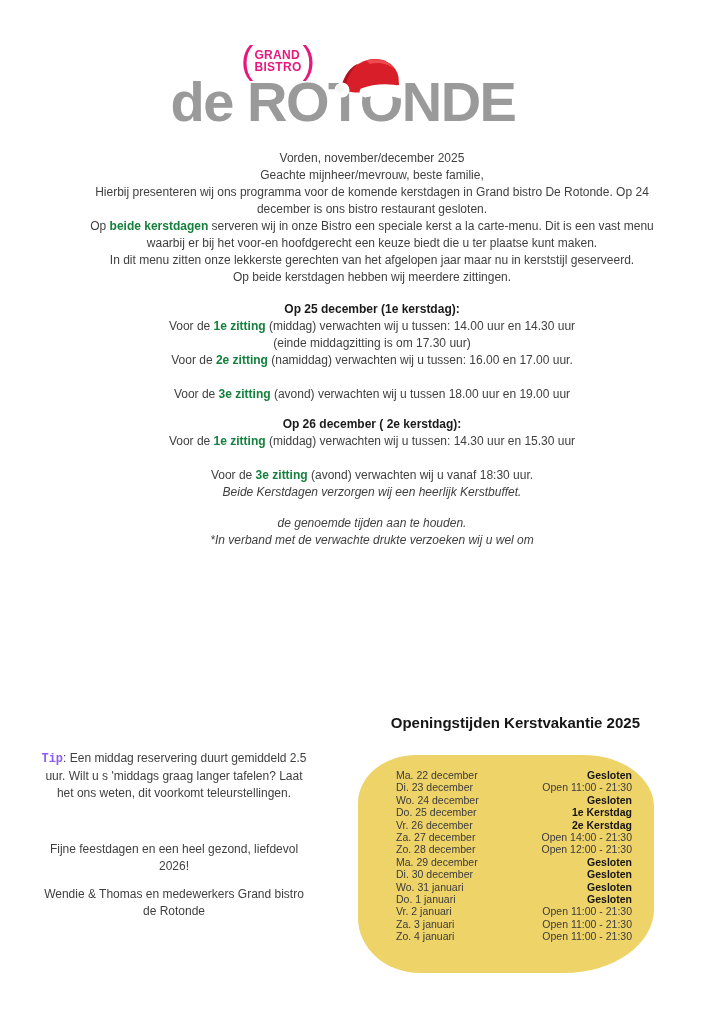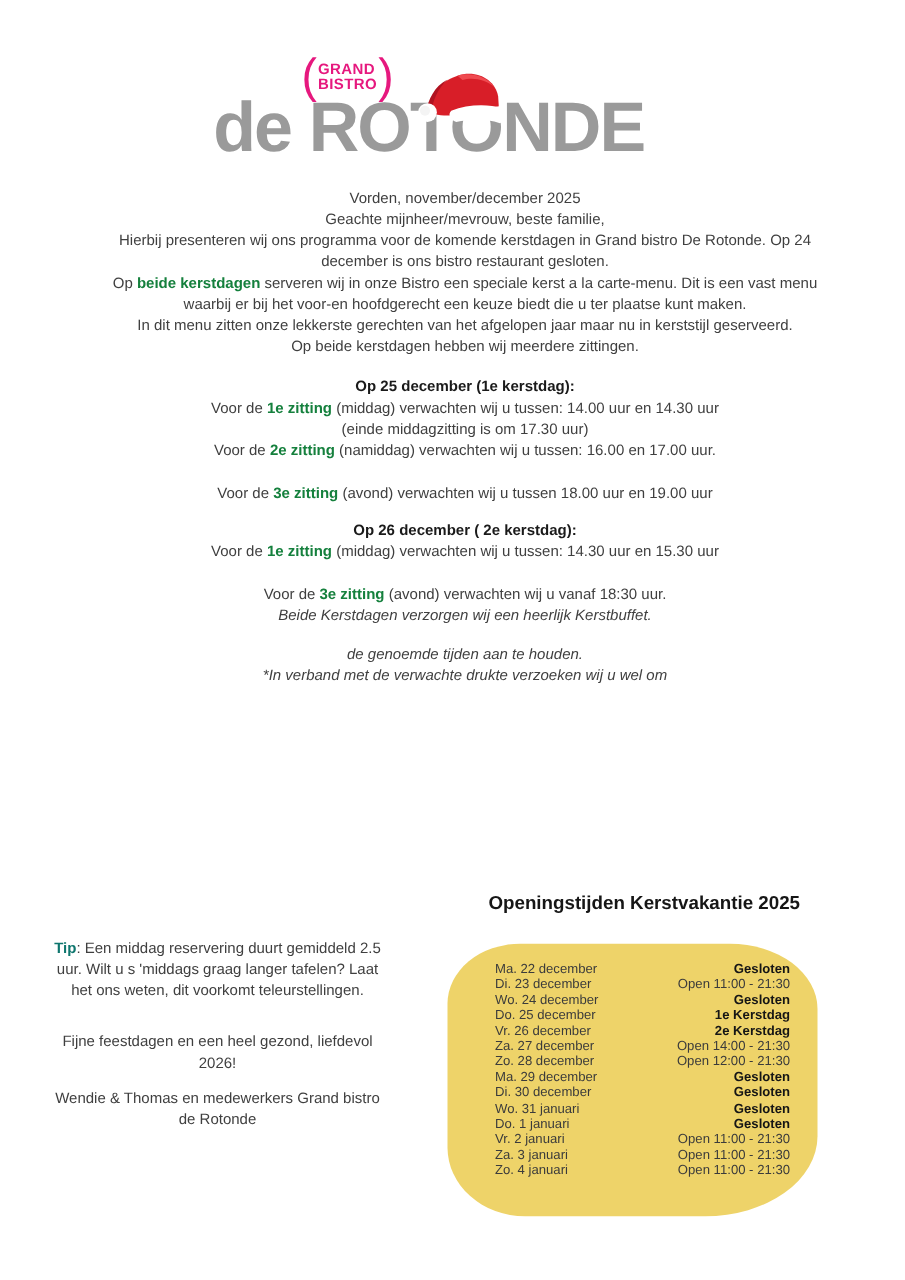--- a/index.html
+++ b/index.html
@@ -57,22 +57,22 @@
   .oh-table { position:absolute; left:396px; top:769px; width:236px; }
   .oh-row { display:flex; font-size:10.5px; line-height:12.4px; color:#3b3b3b; }
   .oh-day { width:137px; }
   .oh-status { flex:1;text-align:right; }
   .oh-status.b { font-weight:700; color:#151515; }
 
   .left-col {
     position:absolute; left:40px; top:750px; width:268px;
     text-align:center; font-size:12px; line-height:17px;
   }
-  .tip-label { font-weight:700; color:#0f766e; }
-  .farewell { margin-top:24px; }
+  .tip-label { font-weight:700; color:#8b5cf6;font-family:Liberation Mono, monospace; }
+  .farewell { margin-top:39px; }
   .signature { margin-top:11px; }
 </style>
 </head>
 <body>
 
 <div class="page">
 
   <header class="logo-header">
     <div class="badge">
       <span class="paren">(</span>

